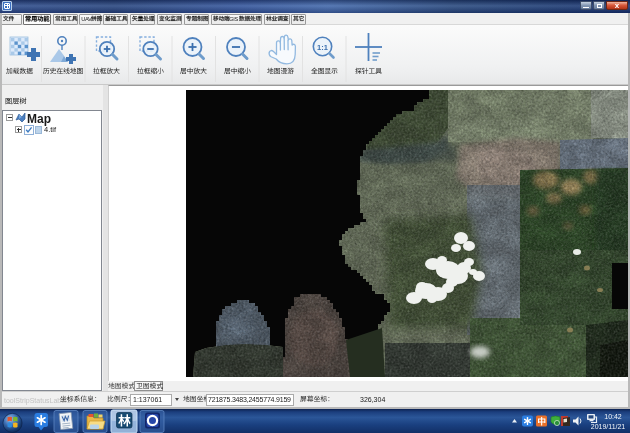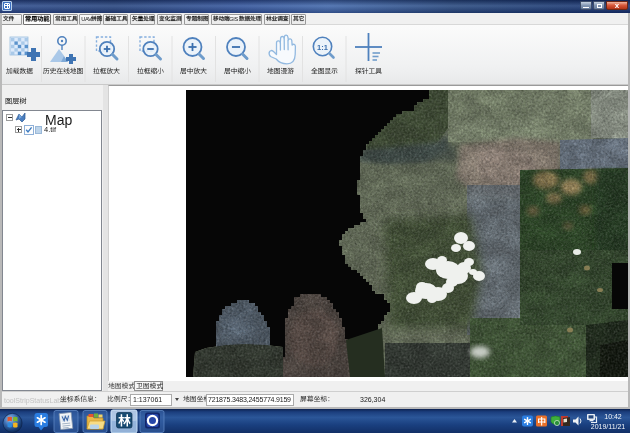--- a/index.html
+++ b/index.html
@@ -170,21 +170,21 @@
 <svg style="position:absolute;left:5px;top:98px;overflow:visible" width="24" height="10">
       <path transform="translate(0,5.6)" d="M2.7 -2.0C3.3 -1.9 4.0 -1.6 4.4 -1.4L4.6 -1.8C4.2 -2.0 3.5 -2.2 2.9 -2.3ZM2.0 -1.1C3.0 -1.0 4.2 -0.7 4.9 -0.4L5.1 -0.8C4.4 -1.1 3.2 -1.4 2.2 -1.5ZM0.6 -5.7V0.6H1.1V0.3H6.1V0.6H6.6V-5.7ZM1.1 -0.2V-5.2H6.1V-0.2ZM3.0 -5.1C2.6 -4.5 2.0 -3.9 1.4 -3.6C1.5 -3.5 1.7 -3.3 1.8 -3.3C2.0 -3.4 2.2 -3.6 2.4 -3.8C2.6 -3.5 2.9 -3.3 3.2 -3.1C2.6 -2.8 1.9 -2.6 1.3 -2.5C1.3 -2.4 1.5 -2.2 1.5 -2.1C2.2 -2.2 3.0 -2.5 3.7 -2.9C4.3 -2.5 4.9 -2.3 5.6 -2.1C5.7 -2.3 5.8 -2.4 5.9 -2.5C5.3 -2.7 4.7 -2.9 4.1 -3.1C4.6 -3.5 5.1 -3.9 5.4 -4.4L5.1 -4.5L5.0 -4.5H3.1C3.2 -4.7 3.3 -4.8 3.4 -4.9ZM2.7 -4.1 2.8 -4.1H4.6C4.4 -3.8 4.0 -3.6 3.6 -3.3C3.3 -3.6 3.0 -3.8 2.7 -4.1Z M9.4 -3.3V-2.8H13.5V-3.3ZM8.7 -5.2H13.0V-4.4H8.7ZM8.2 -5.7V-3.6C8.2 -2.4 8.1 -0.8 7.4 0.3C7.6 0.3 7.8 0.5 7.9 0.6C8.6 -0.6 8.7 -2.4 8.7 -3.6V-3.9H13.6V-5.7ZM9.3 0.5C9.5 0.4 9.8 0.3 13.0 0.1C13.1 0.3 13.2 0.5 13.3 0.6L13.8 0.4C13.5 -0.0 13.0 -0.8 12.6 -1.4L12.1 -1.2C12.3 -0.9 12.5 -0.6 12.7 -0.3L9.9 -0.1C10.3 -0.5 10.7 -1.0 11.0 -1.6H14.0V-2.0H8.9V-1.6H10.4C10.0 -1.0 9.6 -0.5 9.5 -0.4C9.3 -0.2 9.2 -0.1 9.1 -0.0C9.1 0.1 9.2 0.4 9.3 0.5Z M19.0 -3.1C19.3 -2.6 19.6 -2.0 19.7 -1.6L20.1 -1.8C20.0 -2.2 19.7 -2.8 19.4 -3.3ZM16.9 -3.8C17.1 -3.3 17.5 -2.8 17.7 -2.3C17.5 -1.4 17.1 -0.6 16.6 -0.1C16.8 -0.1 16.9 0.1 17.0 0.2C17.4 -0.2 17.8 -0.9 18.1 -1.7C18.2 -1.3 18.4 -1.0 18.5 -0.7L18.9 -1.0C18.8 -1.4 18.5 -1.8 18.3 -2.3C18.5 -3.1 18.6 -4.1 18.7 -5.1L18.4 -5.2L18.3 -5.2H17.0V-4.7H18.2C18.1 -4.1 18.0 -3.5 17.9 -2.9C17.7 -3.3 17.4 -3.7 17.2 -4.0ZM20.2 -6.0V-4.5H18.8V-4.0H20.2V-0.1C20.2 -0.0 20.2 0.0 20.1 0.0C20.0 0.0 19.6 0.0 19.2 0.0C19.3 0.2 19.4 0.4 19.4 0.5C19.9 0.5 20.3 0.5 20.5 0.4C20.7 0.3 20.7 0.2 20.7 -0.1V-4.0H21.3V-4.5H20.7V-6.0ZM15.6 -6.0V-4.5H14.8V-4.0H15.6C15.4 -3.0 15.0 -1.9 14.6 -1.2C14.7 -1.1 14.8 -0.9 14.9 -0.8C15.2 -1.2 15.4 -1.8 15.6 -2.5V0.6H16.1V-3.0C16.3 -2.6 16.5 -2.1 16.6 -1.9L16.9 -2.3C16.8 -2.5 16.2 -3.4 16.1 -3.7V-4.0H16.7V-4.5H16.1V-6.0Z" fill="#111"></path>
     </svg>
 <div class="abs" style="left:2px;top:110px;width:100px;height:281px;background:#fff;border:1px solid #828790"></div>
 <div class="abs" style="left:6px;top:114px;width:7px;height:7px;background:#fff;border:1px solid #9b9b9b"></div>
 <div class="abs" style="left:7.5px;top:117px;width:4px;height:1px;background:#333"></div>
 <svg class="abs" style="left:15px;top:112px" width="11" height="11">
 <path d="M1 8 L4 2 L7 5 L10 1 L10 7 L7 10 L4 7 Z" fill="#4a7ec0" stroke="#2c5a94" stroke-width="0.7"></path>
 <path d="M4 2 L7 5 L4 7 Z" fill="#7aa8dc"></path>
     </svg>
-<div class="txt" style="left:45px;top:112px;font-size:14px;font-weight:normal">Map</div>
+<div class="txt" style="left:27px;top:112px;font-size:12px;font-weight:bold">Map</div>
 <div class="abs" style="left:15px;top:126px;width:7px;height:7px;background:#fff;border:1px solid #9b9b9b"></div>
 <div class="abs" style="left:16.5px;top:129px;width:4px;height:1px;background:#333"></div>
 <div class="abs" style="left:18px;top:127.5px;width:1px;height:4px;background:#333"></div>
 <svg class="abs" style="left:24px;top:124.5px" width="10" height="10">
 <rect x="0.5" y="0.5" width="9" height="9" fill="#fdfdfd" stroke="#8fb0d8" stroke-width="1"></rect>
 <path d="M2.2 4.8 L4 7 L7.6 2.4" fill="none" stroke="#3d7bc0" stroke-width="1.4"></path>
     </svg>
 <div class="abs" style="left:34.5px;top:125.5px;width:7px;height:8px;background:#bdd4ea;border:1px solid #9ab8d8"></div>
 <div class="txt" style="left:44px;top:125px;font-size:7.5px">4.tif</div>
 <div class="abs" style="left:103px;top:85px;width:5px;height:306px;background:#e4e4e4"></div>

